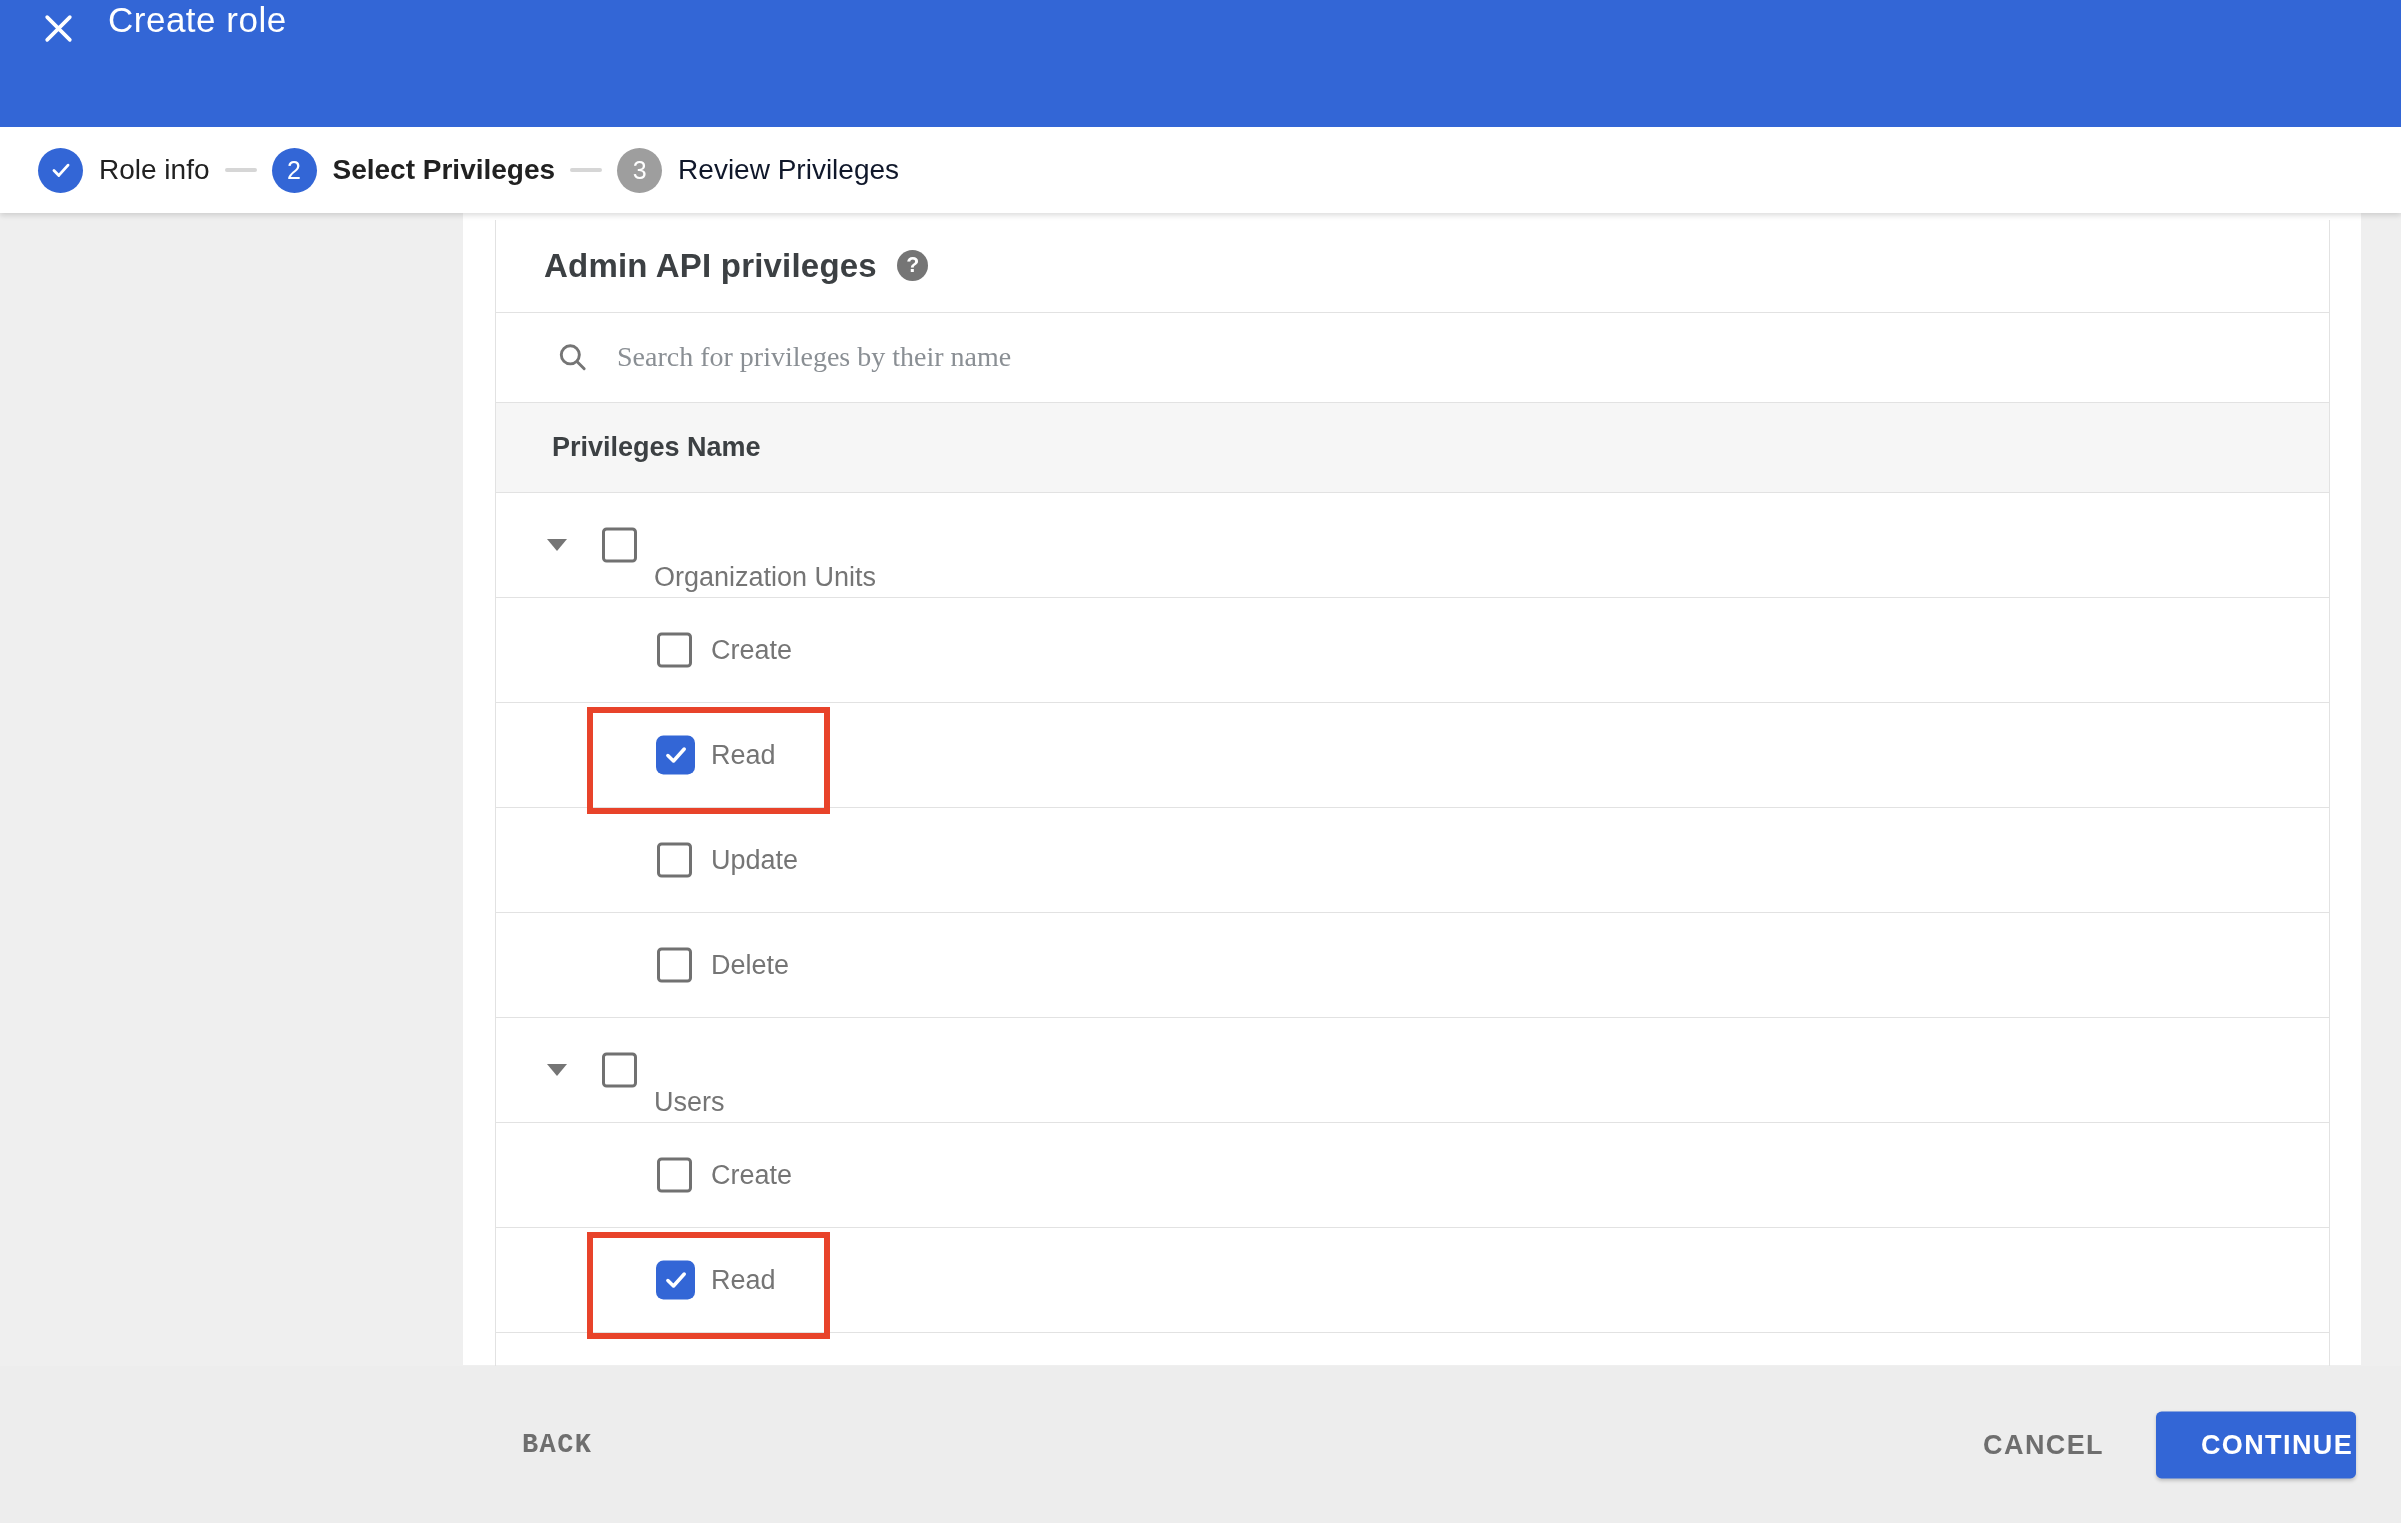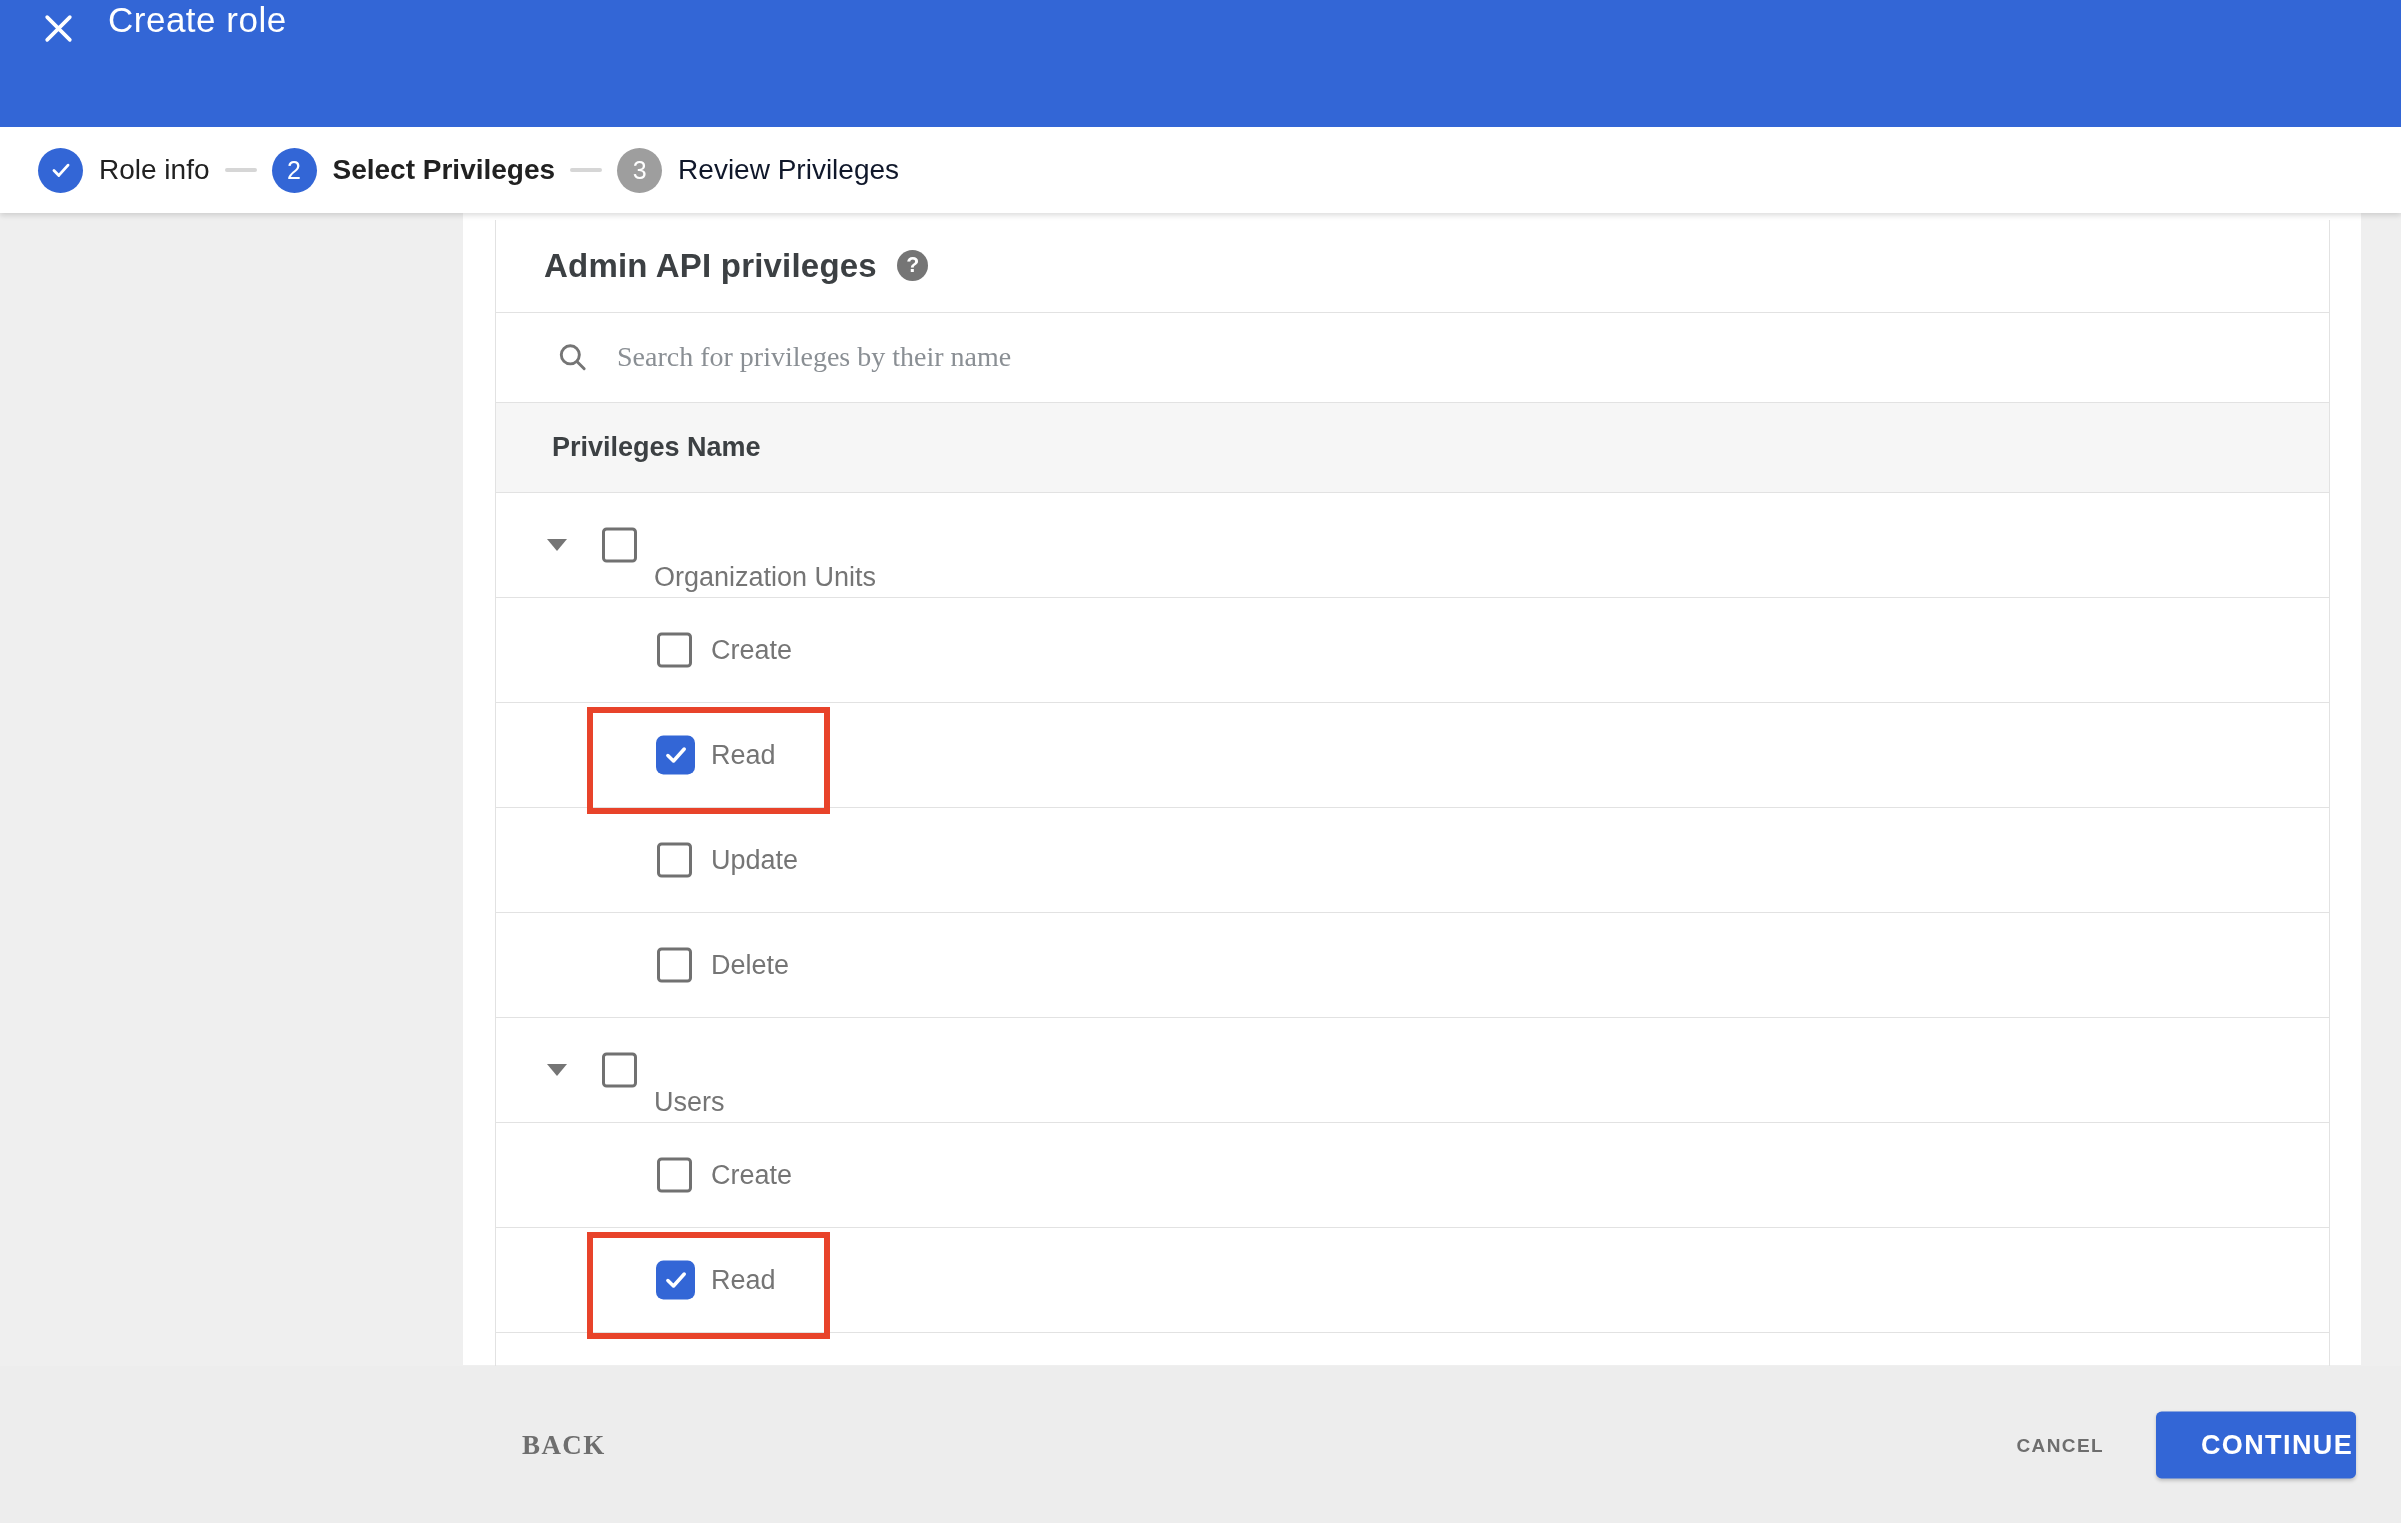--- a/index.html
+++ b/index.html
@@ -64,23 +64,23 @@
   .row.checked .cb svg{display:block;}
   .row .label{position:absolute;top:50%;transform:translateY(-50%);font-size:27px;color:var(--label-gray);}
   .row.group .label{left:158px;margin-top:32px;}
   .row.child .label{left:215px;}
   .red-box{display:none;}
   .row.highlighted .red-box{display:block;position:absolute;left:91px;top:4.6px;width:243px;height:calc(100% + 2.8px);border:6.5px solid var(--highlight);z-index:5;}
   .row.partial{height:35px;}
 
   
   .footer{position:absolute;left:0;bottom:0;width:2401px;height:158px;background:var(--footer-bg);z-index:25;}
-  .back-btn{position:absolute;left:522px;top:50%;transform:translateY(-50%);font-size:27px;font-weight:700;color:#6e6e6e;letter-spacing:1.4px;background:none;border:none;cursor:pointer;font-family:Liberation Serif, serif;}
+  .back-btn{position:absolute;left:522px;top:50%;transform:translateY(-50%);font-size:27px;font-weight:700;color:#6e6e6e;letter-spacing:1.4px;background:none;border:none;cursor:pointer;font-family:Liberation Mono, monospace;}
   .footer-right{position:absolute;right:45px;top:50%;transform:translateY(-50%);display:flex;align-items:center;}
-  .cancel-btn{font-size:19px;font-weight:700;color:#6e6e6e;letter-spacing:1.4px;background:none;border:none;cursor:pointer;margin-right:52px;font-family:"Liberation Sans",sans-serif;}
+  .cancel-btn{font-size:27px;font-weight:700;color:#6e6e6e;letter-spacing:1.4px;background:none;border:none;cursor:pointer;margin-right:52px;font-family:"Liberation Sans",sans-serif;}
   .continue-btn{width:200px;height:67px;background:var(--accent);color:#ffffff;font-size:27px;font-weight:700;letter-spacing:1.4px;border:none;border-radius:5.6px;cursor:pointer;box-shadow:0 1.9px 3.7px rgba(0,0,0,.18);font-family:"Liberation Sans",sans-serif;padding-left:42px;}
 </style>
 </head>
 <body>
 
 <div class="appbar">
   <div class="close-btn">
     <svg viewBox="0 0 24 24">
         <path d="M5 5 L19 19 M19 5 L5 19" stroke="#ffffff" stroke-width="2.2" stroke-linecap="round" fill="none"></path>
       </svg>

